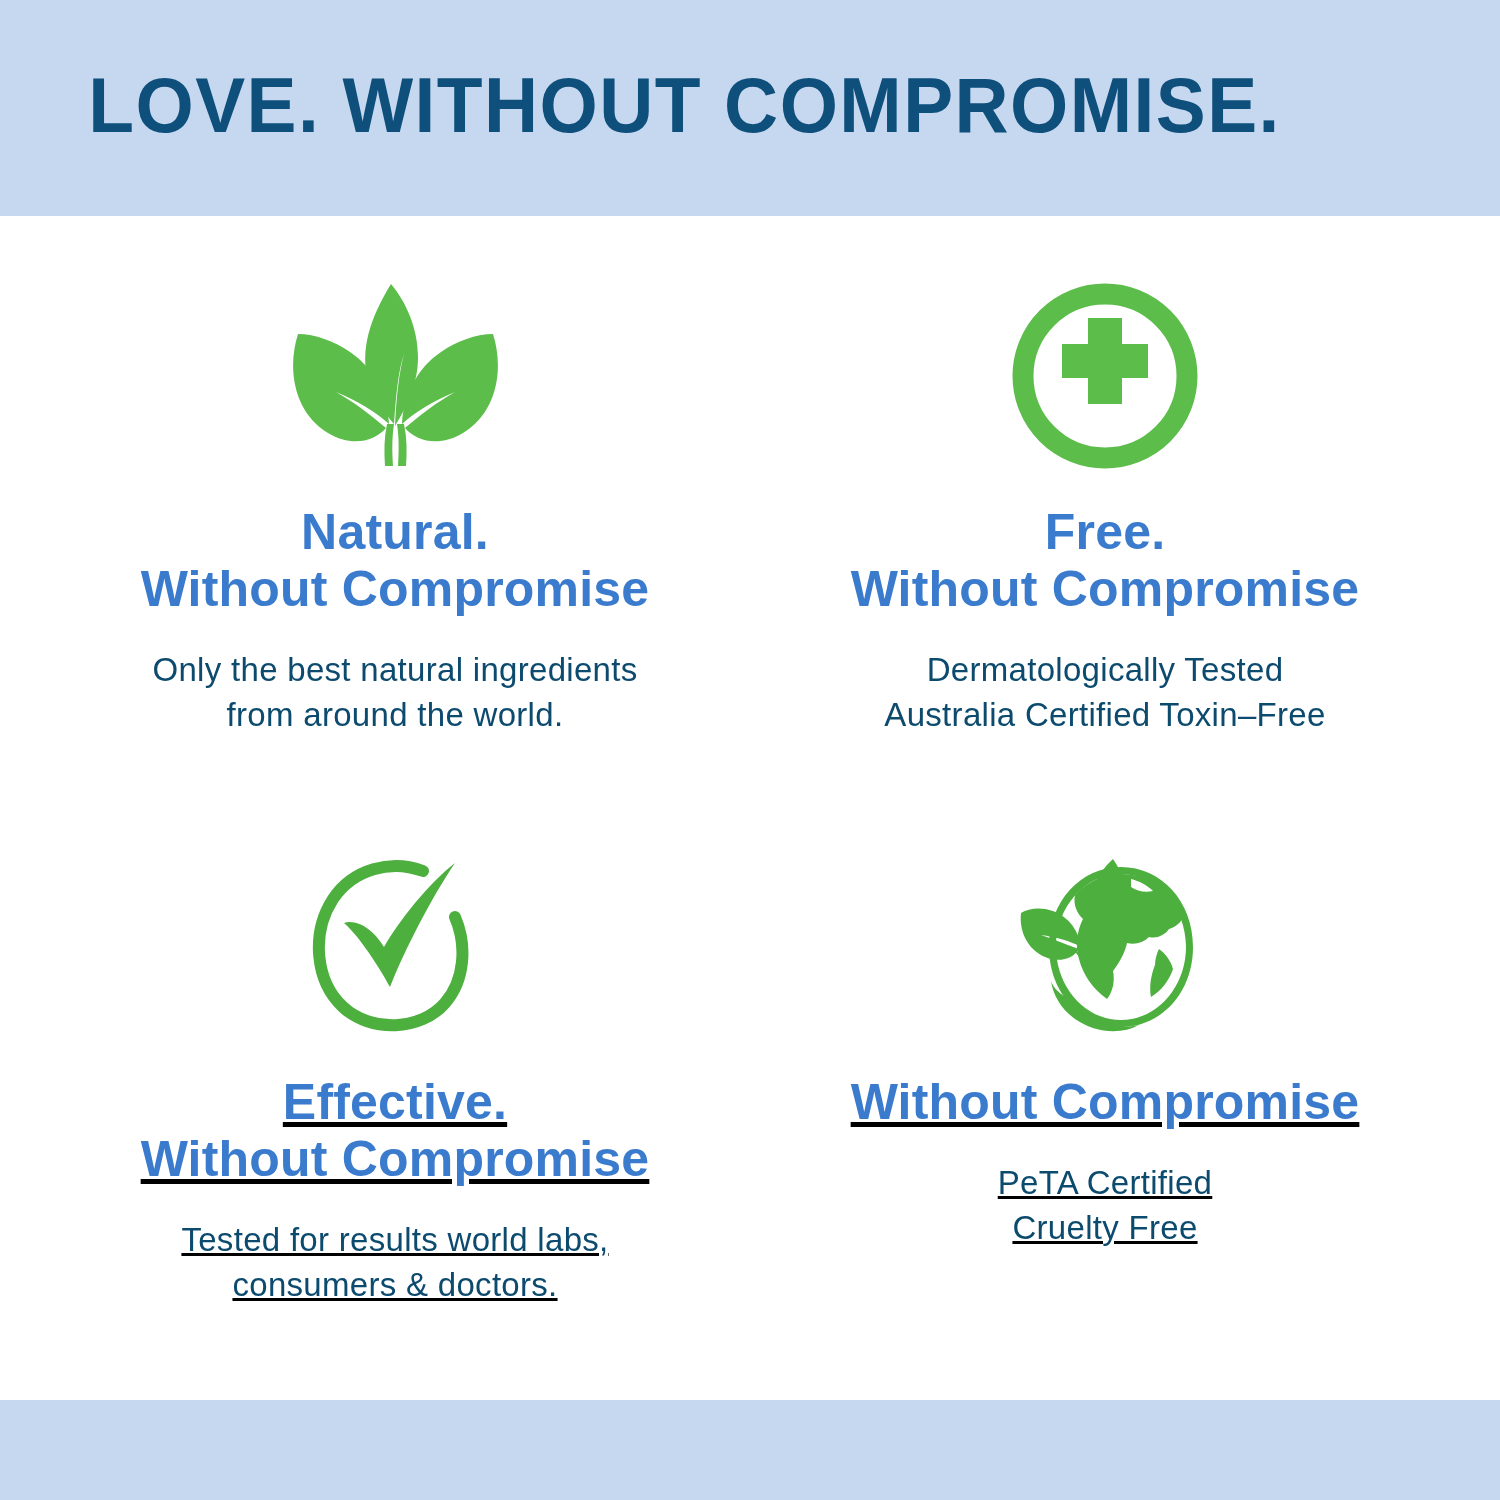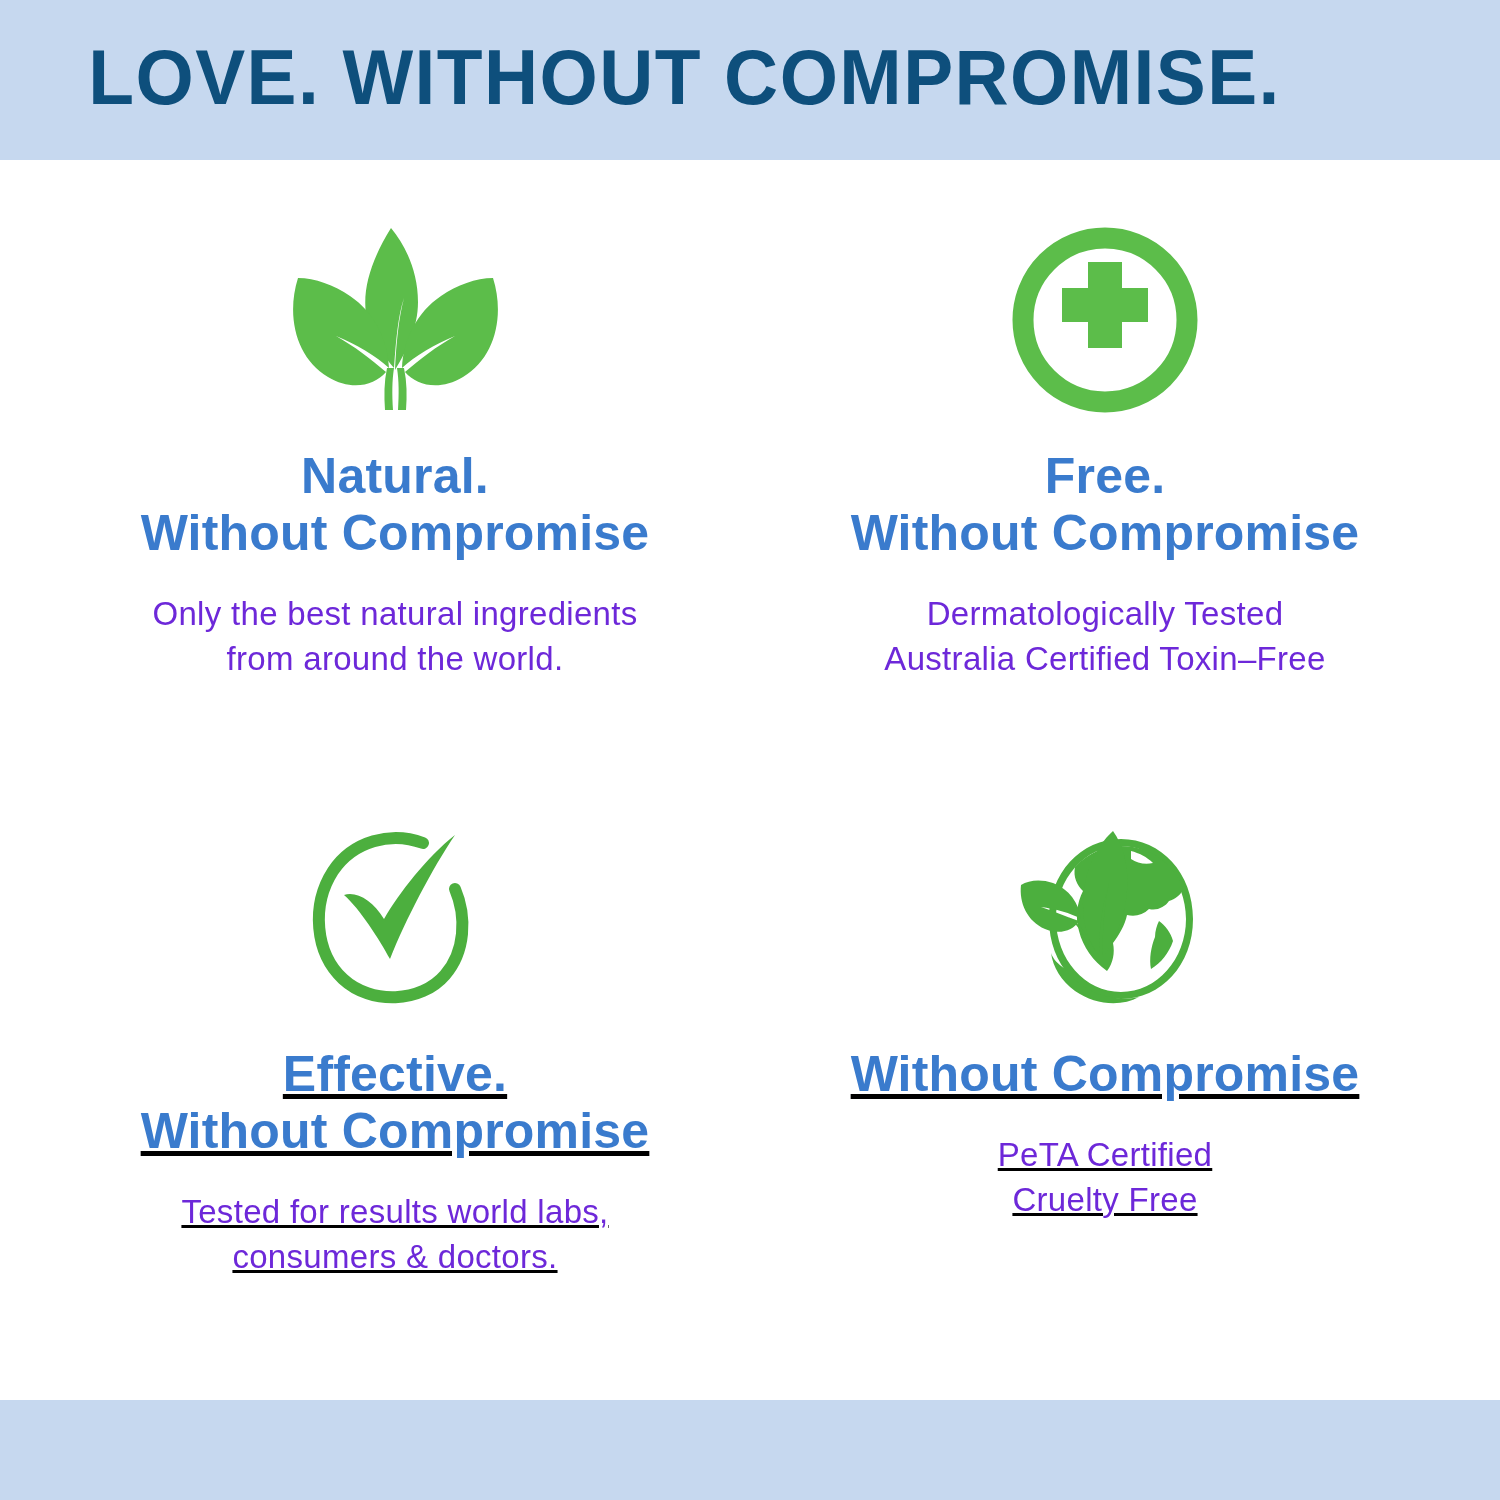--- a/index.html
+++ b/index.html
@@ -22,21 +22,21 @@
     flex-direction: column;
   }
 
   
   .band {
     background: #c6d8ef;
     width: 100%;
     flex: 0 0 auto;
   }
   .band-top {
-    height: 160px;
+    height: 216px;
     display: flex;
     align-items: center;
     justify-content: flex-start;
   }
   .band-bottom {
     height: 100px;
   }
   .headline {
     font-family: "Liberation Sans Narrow", "Liberation Sans", sans-serif;
     font-weight: 700;
@@ -55,21 +55,20 @@
     flex: 1 1 auto;
     display: grid;
     grid-template-columns: 1fr 1fr;
     grid-template-rows: 1fr 1fr;
     padding: 0 40px;
     box-sizing: border-box;
   }
   .cell {
     display: flex;
     flex-direction: column;
-    align-items: center;
     justify-content: flex-start;
     text-align: center;
     box-sizing: border-box;
   }
   .cell-r1 { padding-top: 60px; }
   .cell-r2 { padding-top: 38px; text-decoration: underline; }
 
   .icon-wrap {
     height: 200px;
     display: flex;
@@ -86,21 +85,21 @@
     line-height: 1.14;
     margin-top: 28px;
     letter-spacing: 0.2px;
   }
   .heading .l1 { display: block; }
   .heading .l2 { display: block; }
 
   .body-text {
     font-family: "Liberation Sans Narrow", "Liberation Sans", sans-serif;
     font-weight: 400;
-    color: #6d28d9;
+    color: #0c4a6e;
     font-size: 33px;
     line-height: 1.35;
     margin-top: 30px;
     letter-spacing: 0.3px;
   }
   .body-text span { display: block; }
 </style>
 </head>
 <body>
 

